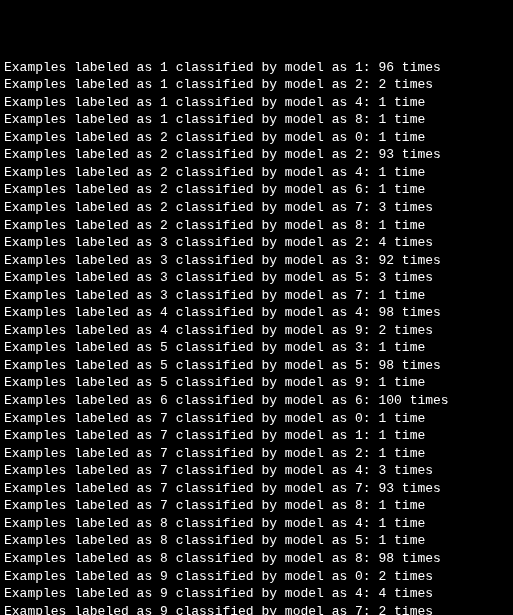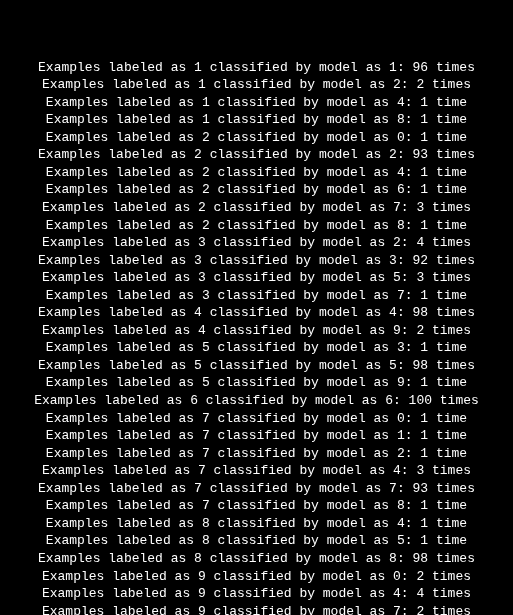--- a/index.html
+++ b/index.html
@@ -11,21 +11,20 @@
     font-size: 13px;
     line-height: 1.35;
     width: 513px;
   }
   .terminal {
     padding: 6px 4px 10px 4px;
     white-space: pre;
   }
   .line {
     white-space: pre;
-    text-align: center;
   }
 </style>
 </head>
 <body>
 
 <div class="terminal">
 
   <div id="rows-container"><div class="line">Examples labeled as 1 classified by model as 1: 96 times</div><div class="line">Examples labeled as 1 classified by model as 2: 2 times</div><div class="line">Examples labeled as 1 classified by model as 4: 1 time</div><div class="line">Examples labeled as 1 classified by model as 8: 1 time</div><div class="line">Examples labeled as 2 classified by model as 0: 1 time</div><div class="line">Examples labeled as 2 classified by model as 2: 93 times</div><div class="line">Examples labeled as 2 classified by model as 4: 1 time</div><div class="line">Examples labeled as 2 classified by model as 6: 1 time</div><div class="line">Examples labeled as 2 classified by model as 7: 3 times</div><div class="line">Examples labeled as 2 classified by model as 8: 1 time</div><div class="line">Examples labeled as 3 classified by model as 2: 4 times</div><div class="line">Examples labeled as 3 classified by model as 3: 92 times</div><div class="line">Examples labeled as 3 classified by model as 5: 3 times</div><div class="line">Examples labeled as 3 classified by model as 7: 1 time</div><div class="line">Examples labeled as 4 classified by model as 4: 98 times</div><div class="line">Examples labeled as 4 classified by model as 9: 2 times</div><div class="line">Examples labeled as 5 classified by model as 3: 1 time</div><div class="line">Examples labeled as 5 classified by model as 5: 98 times</div><div class="line">Examples labeled as 5 classified by model as 9: 1 time</div><div class="line">Examples labeled as 6 classified by model as 6: 100 times</div><div class="line">Examples labeled as 7 classified by model as 0: 1 time</div><div class="line">Examples labeled as 7 classified by model as 1: 1 time</div><div class="line">Examples labeled as 7 classified by model as 2: 1 time</div><div class="line">Examples labeled as 7 classified by model as 4: 3 times</div><div class="line">Examples labeled as 7 classified by model as 7: 93 times</div><div class="line">Examples labeled as 7 classified by model as 8: 1 time</div><div class="line">Examples labeled as 8 classified by model as 4: 1 time</div><div class="line">Examples labeled as 8 classified by model as 5: 1 time</div><div class="line">Examples labeled as 8 classified by model as 8: 98 times</div><div class="line">Examples labeled as 9 classified by model as 0: 2 times</div><div class="line">Examples labeled as 9 classified by model as 4: 4 times</div><div class="line">Examples labeled as 9 classified by model as 7: 2 times</div></div>
 
   

